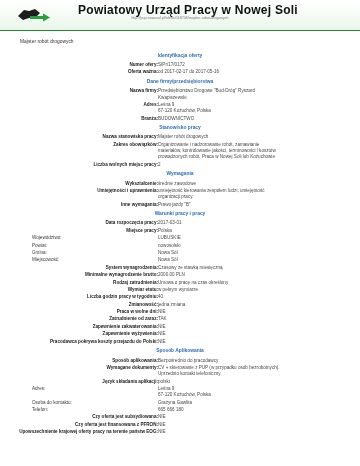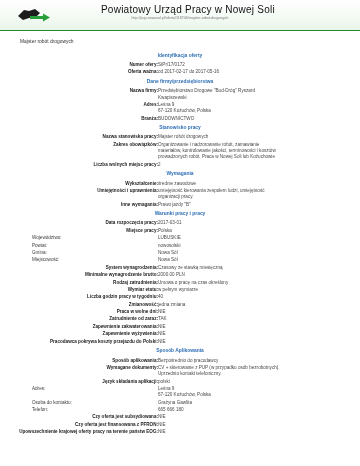--- a/index.html
+++ b/index.html
@@ -35,22 +35,22 @@
     left: 16px;
     top: 7px;
     width: 42px;
     height: 16px;
   }
   .header-text {
     text-align: center;
     padding-top: 5px;
   }
   .site-title {
-    font-size: 10px;
-    font-weight: normal;
+    font-size: 12px;
+    font-weight: bold;
     letter-spacing: .25px;
     color: #111111;
     line-height: 10px;
     padding-left: 16px;
   }
   .site-url {
     font-size: 3.5px;
     color: #777777;
     line-height: 7px;
     letter-spacing: .05px;

